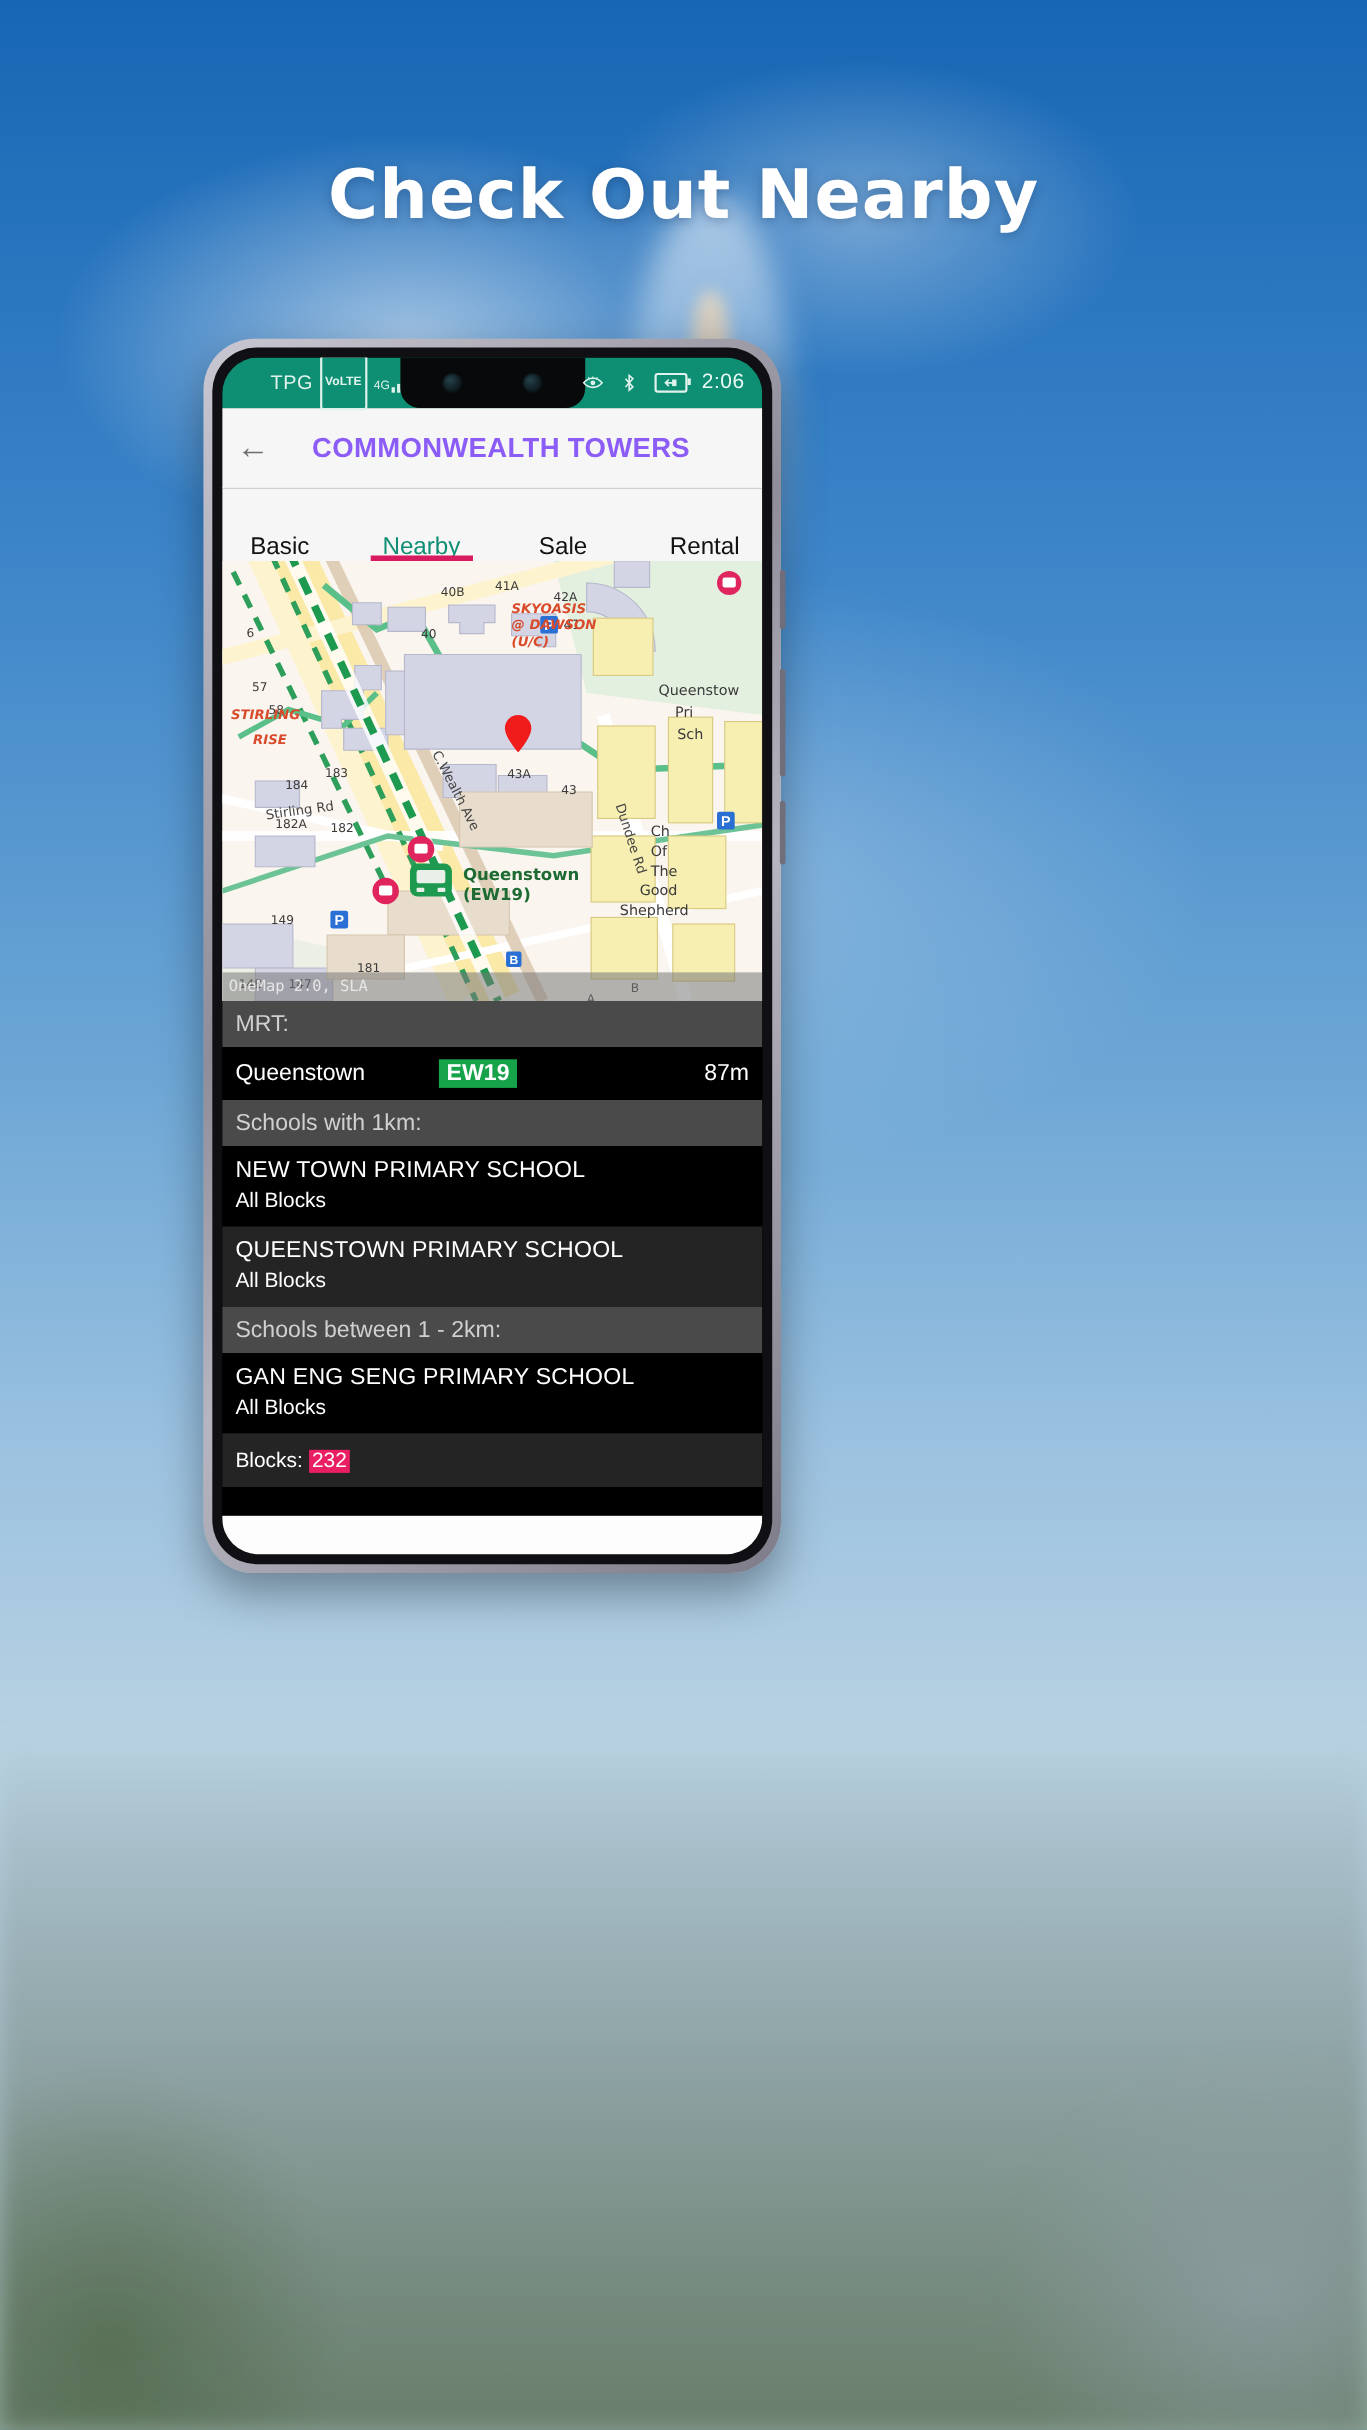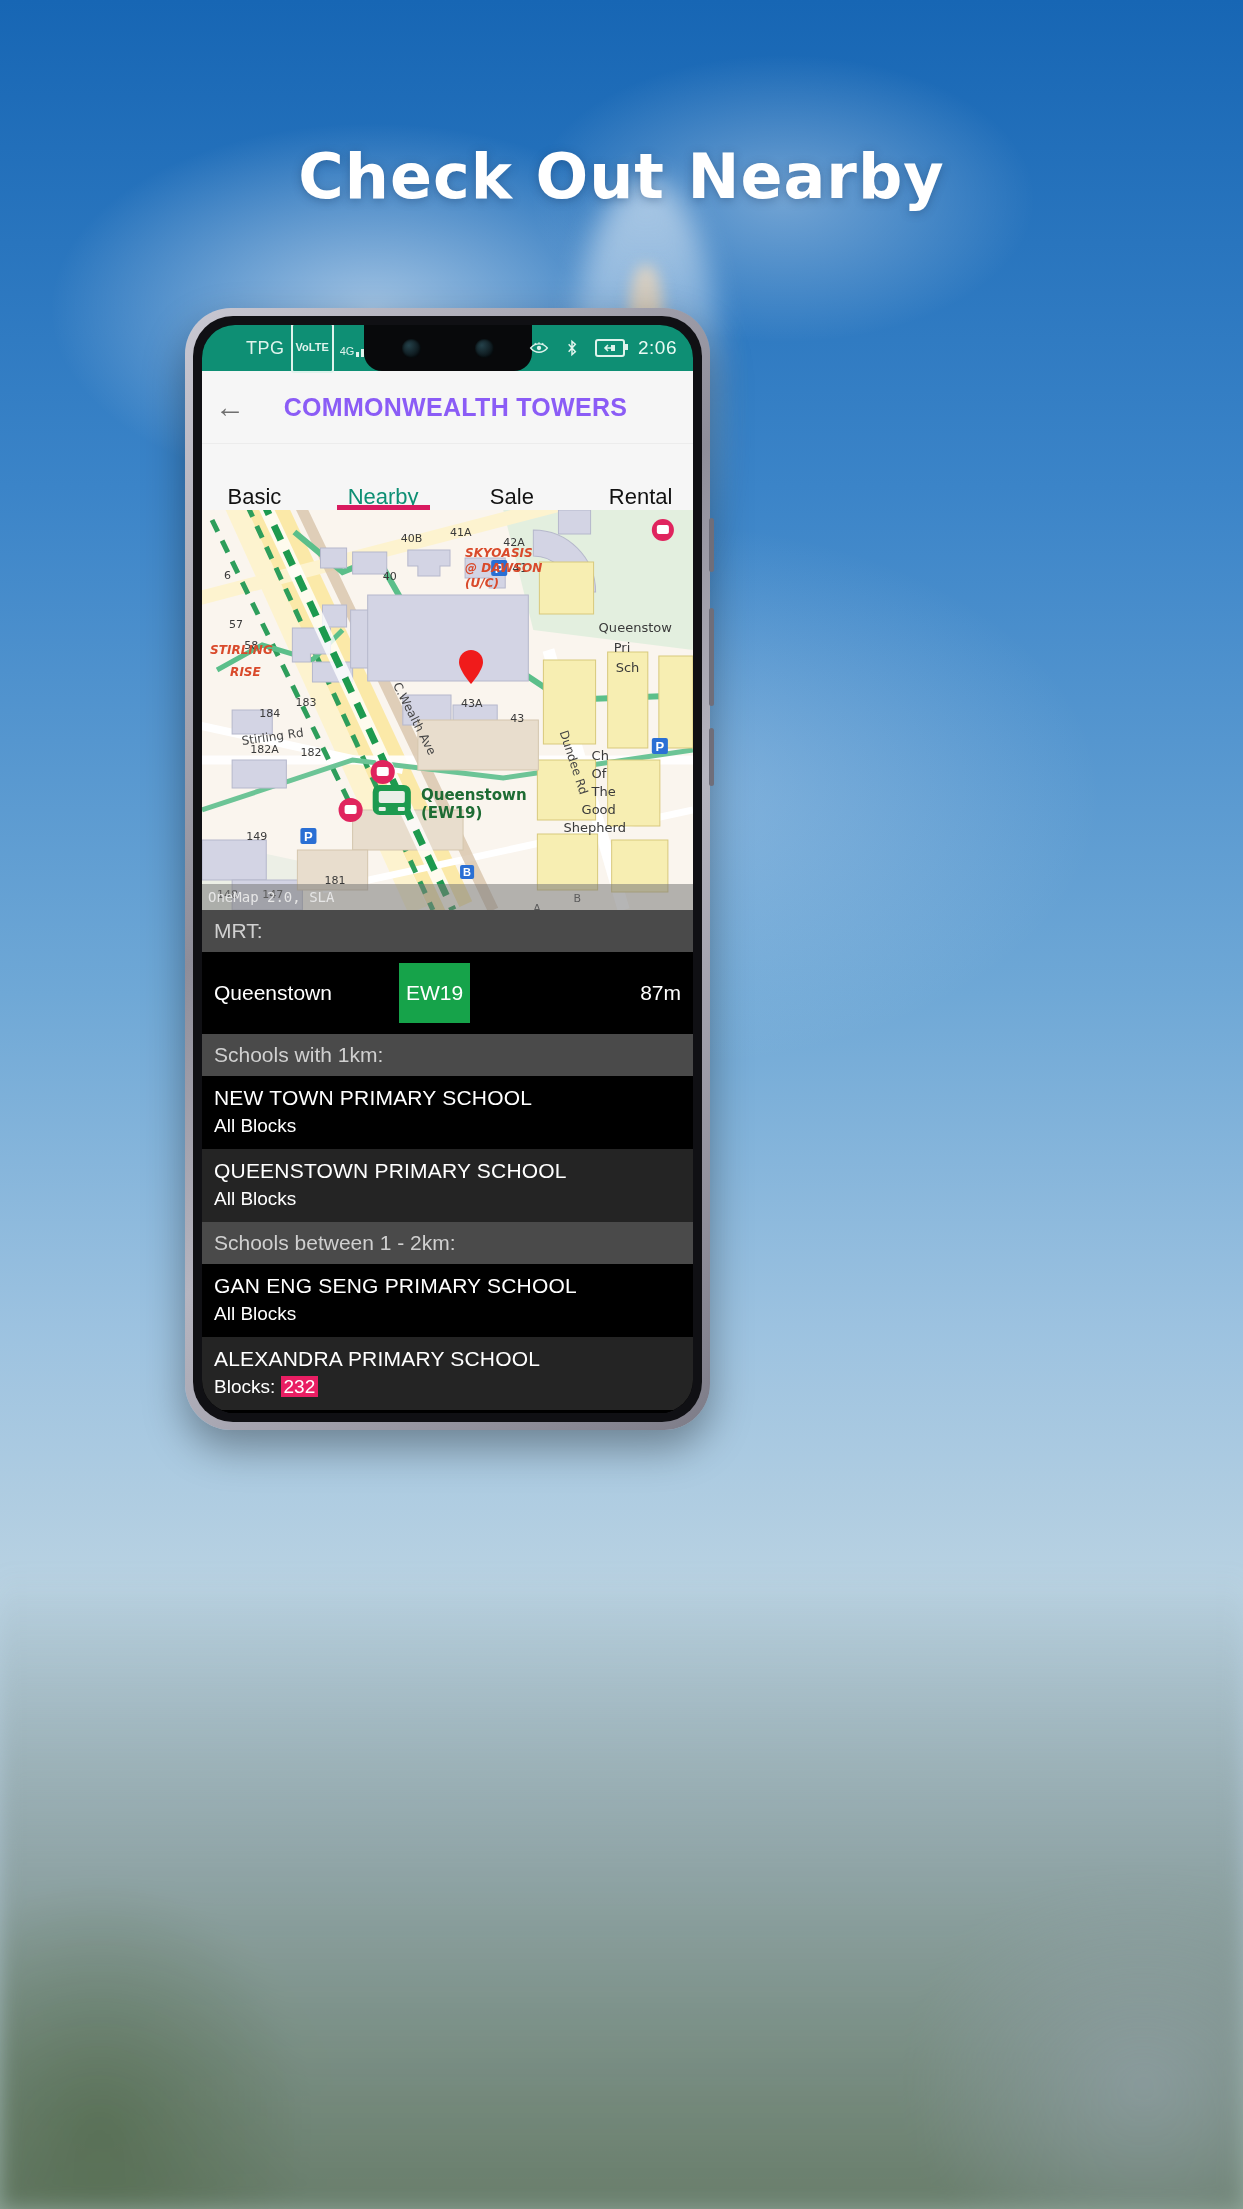--- a/index.html
+++ b/index.html
@@ -95,21 +95,21 @@
   
   .list{background:#000;}
   .sect{background:#4a4a4a;color:#d0d0d0;font-size:21px;padding:9px 12px;}
   .row{padding:10px 12px 12px;color:#fff;}
   .row.black{background:#000;}
   .row.grey{background:#242424;}
   .row-main{font-size:21px;letter-spacing:.2px;}
   .row-sub{font-size:19px;margin-top:5px;}
   .mrtrow{display:flex;align-items:center;background:#000;padding:11px 12px;}
   .mrtname{font-size:21px;color:#fff;flex:0 0 auto;width:185px;}
-  .mrtcode{background:#16a34a;color:#fff;font-size:21px;padding:18px 7px;}
+  .mrtcode{background:#16a34a;color:#fff;font-size:21px;padding:1px 7px;font-weight:bold;}
   .mrtdist{margin-left:auto;font-size:21px;color:#fff;}
   .hl-pink{background:#e91e63;color:#fff;padding:0 3px;}
   .filler{background:#000;height:26px;}
 
   
   .navbar{height:64px;background:#fdfdfd;display:flex;align-items:center;
       justify-content:space-around;}
 </style>
 </head>
 <body>
@@ -366,21 +366,20 @@
         </div>
 
         <div class="sect">Schools between 1 - 2km:</div>
         <div class="row black">
           <div class="row-main">GAN ENG SENG PRIMARY SCHOOL</div>
           <div class="row-sub">
             <span>All Blocks</span>
           </div>
         </div>
         <div class="row grey">
-          <div class="row-main">ALEXANDRA PRIMARY SCHOOL</div>
           <div class="row-sub">
             <span>Blocks: </span><span class="hl-pink">232</span>
           </div>
         </div>
 
         <div class="filler"></div>
       </div>
 
       <div class="navbar">
         

